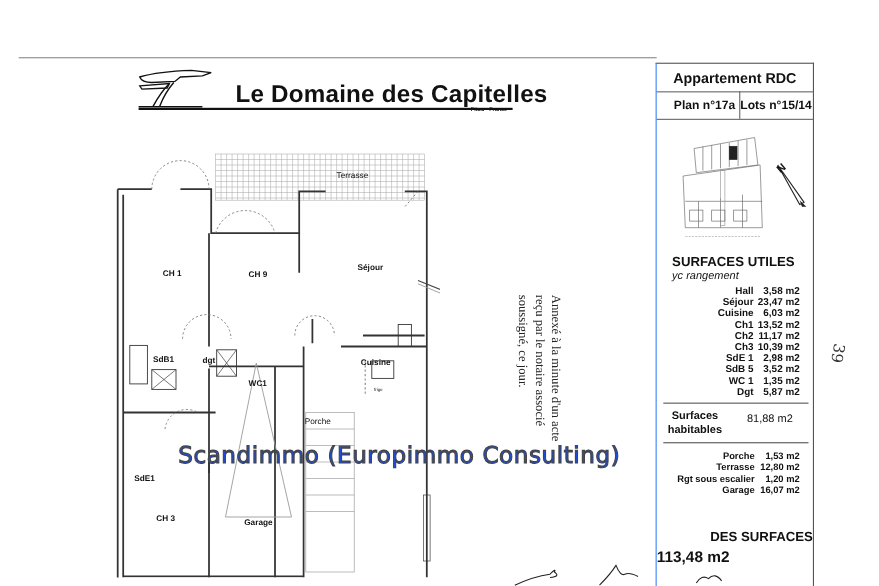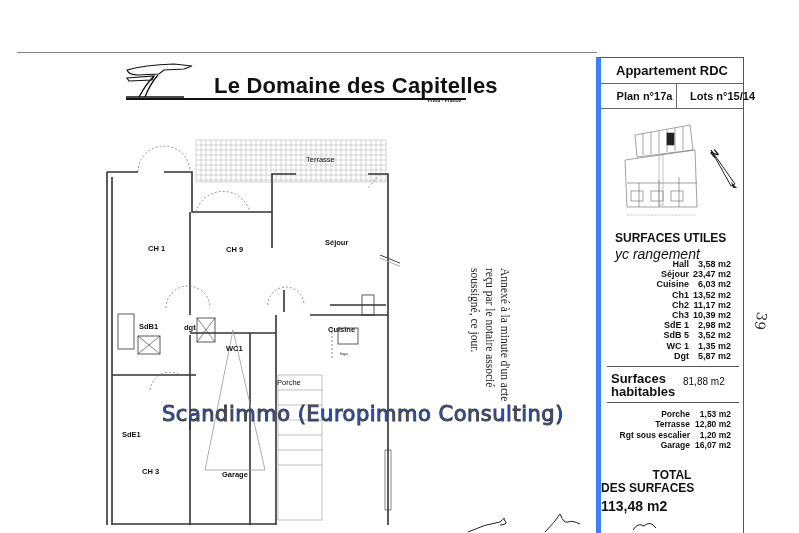--- a/index.html
+++ b/index.html
@@ -3,43 +3,43 @@
 <meta charset="utf-8">
 <style>
   html,body{margin:0;padding:0;background:#fff;}
   body{width:799px;height:533px;position:relative;overflow:hidden;font-family:"Liberation Sans",sans-serif;color:#111;}
   .abs{position:absolute;}
   .hline{position:absolute;height:1px;background:#777;}
   .title{position:absolute;left:182px;top:73px;font-size:22px;font-weight:bold;letter-spacing:0.2px;white-space:nowrap;margin-left:32px;}
   .title-underline{position:absolute;left:126px;top:98px;width:340px;height:2px;background:#111;}
   .subtitle{position:absolute;left:428px;top:97px;font-size:5px;font-weight:bold;}
   
-  .panel{position:absolute;left:596px;top:57px;width:142px;height:476px;border-left:5px solid #3b82f6;border-right:1px solid #555;border-top:1px solid #555;}
+  .panel{position:absolute;left:596px;top:57px;width:142px;height:476px;border-left:1px solid #3b82f6;border-right:1px solid #555;border-top:1px solid #555;}
   .panel-row{position:absolute;left:0;width:142px;border-bottom:1px solid #666;}
   .p-title{top:0;height:25px;font-size:13px;font-weight:bold;text-align:center;line-height:26px;}
   .p-plan{top:25px;height:25px;}
   .p-plan .cell{position:absolute;top:0;height:25px;line-height:26px;font-size:11px;font-weight:bold;margin-left:12px;}
   .p-plan .c1{left:0;width:63px;border-right:1px solid #666;text-align:center;}
-  .p-plan .c2{left:64px;width:78px;text-align:right;}
+  .p-plan .c2{left:64px;width:78px;text-align:left;}
   .surf-head{position:absolute;left:14px;top:173px;font-size:12px;font-weight:bold;}
-  .surf-sub{position:absolute;left:14px;top:188px;font-size:14px;font-style:italic;}
+  .surf-sub{position:absolute;left:14px;top:188px;font-size:10px;font-style:italic;}
   .surf-list{position:absolute;left:0;top:201px;width:142px;}
   .srow{position:relative;height:10.2px;font-size:9px;font-weight:bold;line-height:10px;}
   .srow .lab{position:absolute;right:54px;white-space:nowrap;}
   .srow .val{position:absolute;right:12px;text-align:right;white-space:nowrap;}
   .sep1{position:absolute;left:6px;top:308px;width:132px;height:1px;background:#555;}
-  .habit-lab{position:absolute;left:10px;top:314px;font-size:13px;font-weight:bold;line-height:13px;text-align:left;}
+  .habit-lab{position:absolute;left:10px;top:314px;font-size:10px;font-weight:bold;line-height:13px;text-align:center;}
   .habit-val{position:absolute;left:82px;top:318px;font-size:10px;font-weight:normal;}
   .sep2{position:absolute;left:6px;top:344px;width:132px;height:1px;background:#555;}
   .ext-list{position:absolute;left:0;top:351px;width:142px;}
   .erow{position:relative;height:10.4px;font-size:8.5px;font-weight:bold;line-height:10px;}
   .erow .lab{position:absolute;right:53px;text-align:right;white-space:nowrap;}
   .erow .val{position:absolute;right:12px;text-align:right;white-space:nowrap;}
   .total1{position:absolute;left:0;width:142px;top:410px;text-align:center;font-size:12px;font-weight:bold;}
-  .total2{position:absolute;left:0;width:142px;top:423px;text-align:left;font-size:12px;font-weight:bold;}
+  .total2{position:absolute;left:0;width:142px;top:423px;text-align:right;font-size:12px;font-weight:bold;}
   .total-val{position:absolute;left:0;width:142px;top:440px;text-align:left;font-size:14px;font-weight:bold;}
   
   .stamp{position:absolute;left:512px;top:268px;transform-origin:0 0;transform:rotate(90deg);font-family:"Liberation Serif",serif;font-size:11.5px;line-height:15px;white-space:nowrap;color:#222;}
   
   .watermark{position:absolute;left:162px;top:402px;font-size:21px;letter-spacing:0.5px;color:#1d4ed8;-webkit-text-stroke:1px #444;white-space:nowrap;font-family:"DejaVu Sans",sans-serif;}
   .room-label{position:absolute;font-size:7.5px;font-weight:bold;white-space:nowrap;}
   .handnum{position:absolute;left:752px;top:313px;font-size:14px;font-family:"DejaVu Serif",serif;transform:rotate(100deg);color:#333;}
 </style>
 </head>
 <body>
@@ -219,21 +219,20 @@
     <div class="erow">
         <span class="lab">Rgt sous escalier</span>
         <span class="val">1,20 m2</span>
       </div>
     <div class="erow">
         <span class="lab">Garage</span>
         <span class="val">16,07 m2</span>
       </div>
   </div>
 
-  <div class="total1">TOTAL</div>
   <div class="total2">DES SURFACES</div>
   <div class="total-val">113,48 m2</div>
 </div>
 
 <svg class="abs" style="left:460px;top:510px;" width="200" height="23" viewBox="0 0 200 23">
   <path d="M8 22 Q25 14 40 12 Q46 6 44 10 Q50 14 40 15" fill="none" stroke="#222" stroke-width="1"></path>
   <path d="M85 22 Q95 12 100 4 Q104 14 108 12 Q112 10 120 14" fill="none" stroke="#222" stroke-width="1"></path>
   <path d="M173 20 Q178 12 184 16 Q190 10 196 18" fill="none" stroke="#222" stroke-width="1"></path>
 </svg>
 

